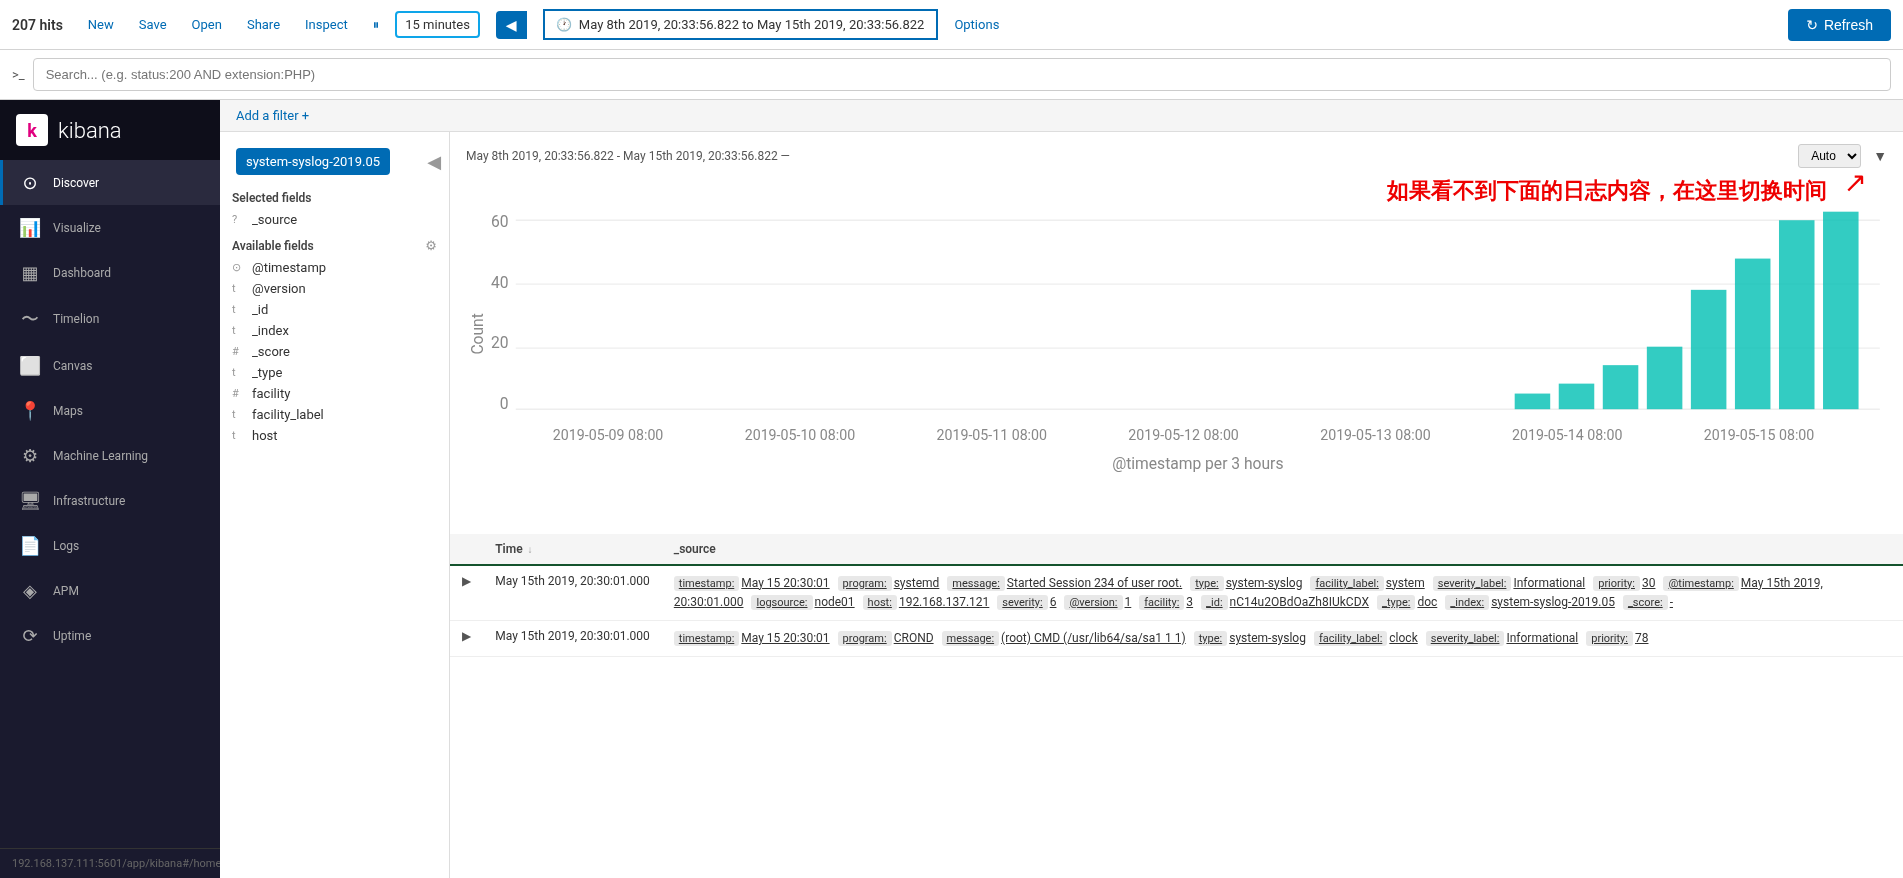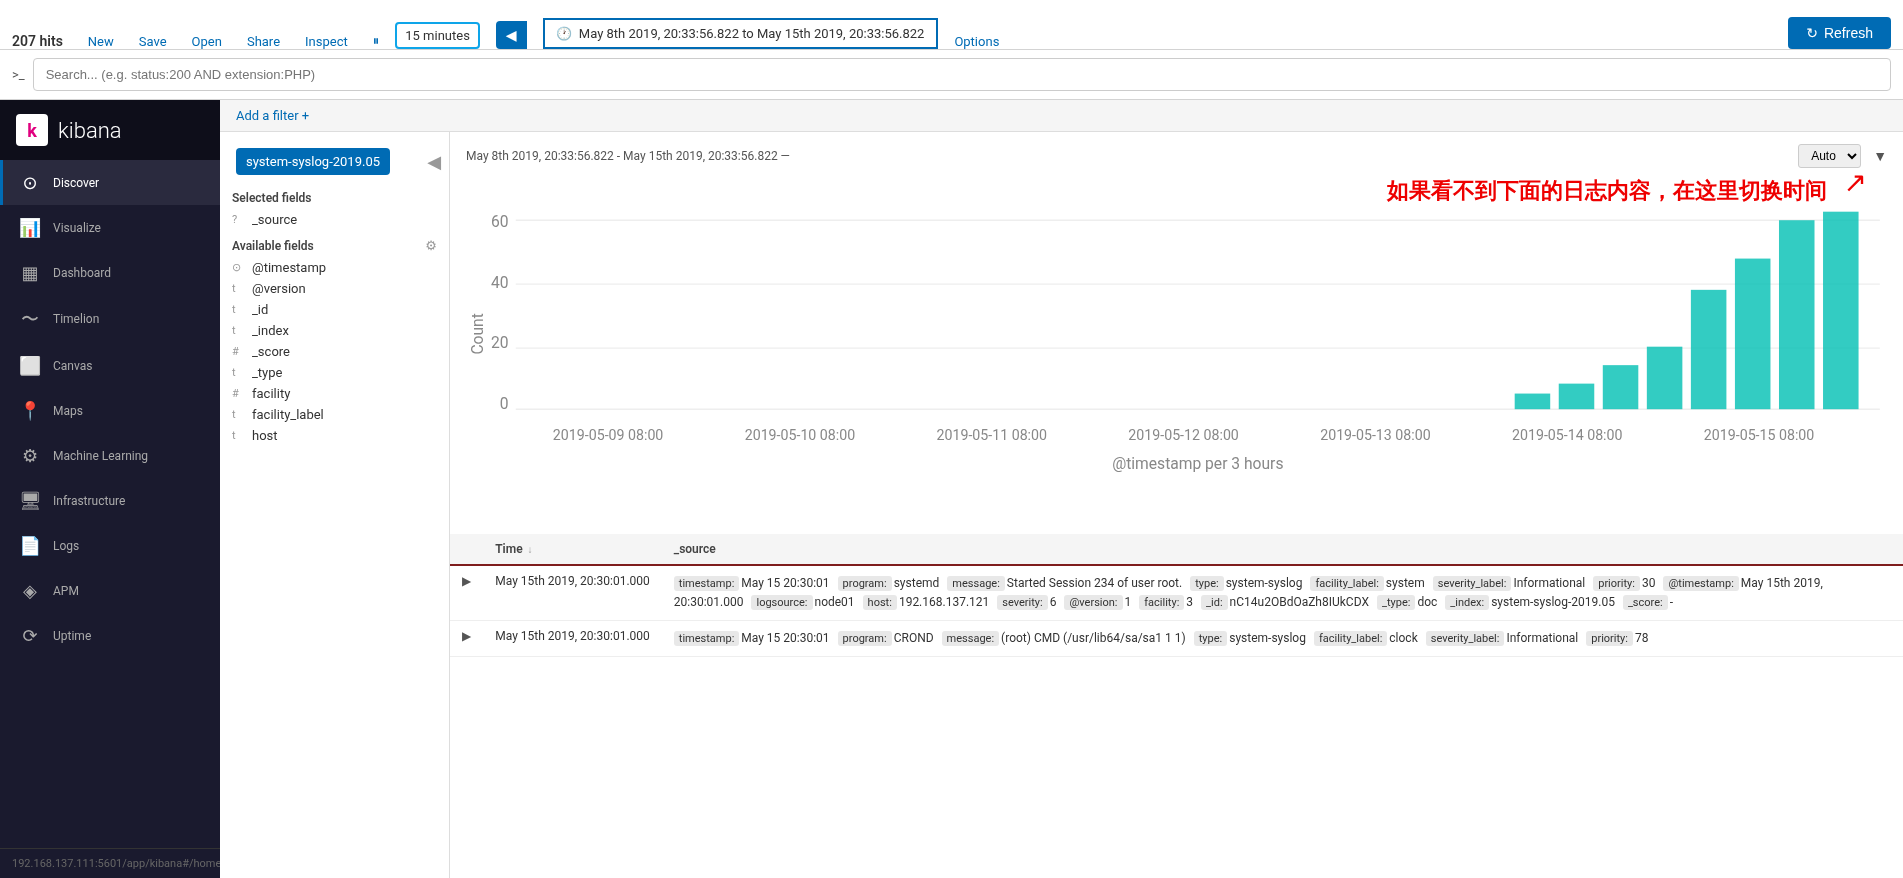--- a/index.html
+++ b/index.html
@@ -1,19 +1,19 @@
 <!DOCTYPE html>
 <html><head>
   <meta charset="utf-8">
   <style>
     * { box-sizing: border-box; margin: 0; padding: 0; }
     body { font-family: -apple-system, BlinkMacSystemFont, 'Segoe UI', Roboto, sans-serif; font-size: 13px; background: #f5f5f5; display: flex; flex-direction: column; height: 878px; overflow: hidden; }
 
     
-    .top-bar { display: flex; align-items: flex-end; background: #fff; border-bottom: 1px solid #d3d3d3; height: 50px; padding: 0 12px; gap: 16px; flex-shrink: 0; }
+    .top-bar { display: flex; align-items: center; background: #fff; border-bottom: 1px solid #d3d3d3; height: 50px; padding: 0 12px; gap: 16px; flex-shrink: 0; }
     .hits-count { font-weight: 600; font-size: 14px; color: #333; white-space: nowrap; }
     .top-actions { display: flex; gap: 16px; align-items: center; }
     .top-actions span { color: #006bb4; cursor: pointer; font-size: 13px; padding-left: 9px; }
     .pause-icon { color: #555; font-size: 16px; cursor: pointer; }
     .time-select { border: 2px solid #0ea5e9; border-radius: 4px; padding: 4px 8px; color: #333; font-size: 13px; cursor: pointer; background: #fff; }
     .prev-btn { background: #006bb4; color: #fff; border: none; border-radius: 4px 0 0 4px; padding: 6px 10px; cursor: pointer; font-size: 14px; }
     .time-range-display { border: 2px solid #006bb4; padding: 6px 12px; font-size: 13px; color: #333; background: #fff; min-width: 380px; display: flex; align-items: center; gap: 6px; }
     .time-range-display .clock-icon { color: #555; }
     .refresh-btn { background: #006bb4; color: #fff; border: none; border-radius: 4px; padding: 8px 18px; cursor: pointer; font-size: 14px; font-weight: 500; display: flex; align-items: center; gap: 6px; margin-left: auto; }
 
@@ -62,25 +62,25 @@
     .chart-container { padding: 12px 16px; background: #fff; }
     .chart-header { display: flex; align-items: center; gap: 12px; margin-bottom: 8px; font-size: 12px; color: #555; }
     .chart-header .date-range { flex: 1; }
     .interval-select { border: 1px solid #ccc; padding: 3px 8px; font-size: 12px; border-radius: 3px; }
 
     
     .chart-svg { width: 100%; }
 
     
     .results-table { width: 100%; border-collapse: collapse; font-size: 12px; }
-    .results-table th { background: #f5f5f5; border-bottom: 2px solid #7f1d1d; padding: 8px 12px; text-align: left; font-weight: 600; color: #444; white-space: nowrap; }
+    .results-table th { background: #f5f5f5; border-bottom: 2px solid #14532d; padding: 8px 12px; text-align: left; font-weight: 600; color: #444; white-space: nowrap; }
     .results-table td { border-bottom: 1px solid #eee; padding: 8px 12px; vertical-align: top; }
     .expand-btn { background: none; border: none; cursor: pointer; color: #555; font-size: 12px; }
     .time-cell { white-space: nowrap; color: #333; font-size: 12px; }
-    .source-cell { color: #333; line-height: 1.6; font-size: 12px; }
+    .source-cell { color: #333; line-height: 1.6; font-size: 12px; text-decoration: underline; }
     .field-label { background: #e8e8e8; padding: 1px 5px; border-radius: 3px; font-size: 11px; color: #333; margin-right: 2px; }
     .field-value { color: #333; margin-right: 8px; font-size: 12px; }
     .sort-icon { font-size: 10px; color: #999; margin-left: 2px; }
   </style>
 </head>
 <body>
 
 <div class="top-bar">
   <span class="hits-count">207 hits</span>
   <div class="top-actions">

